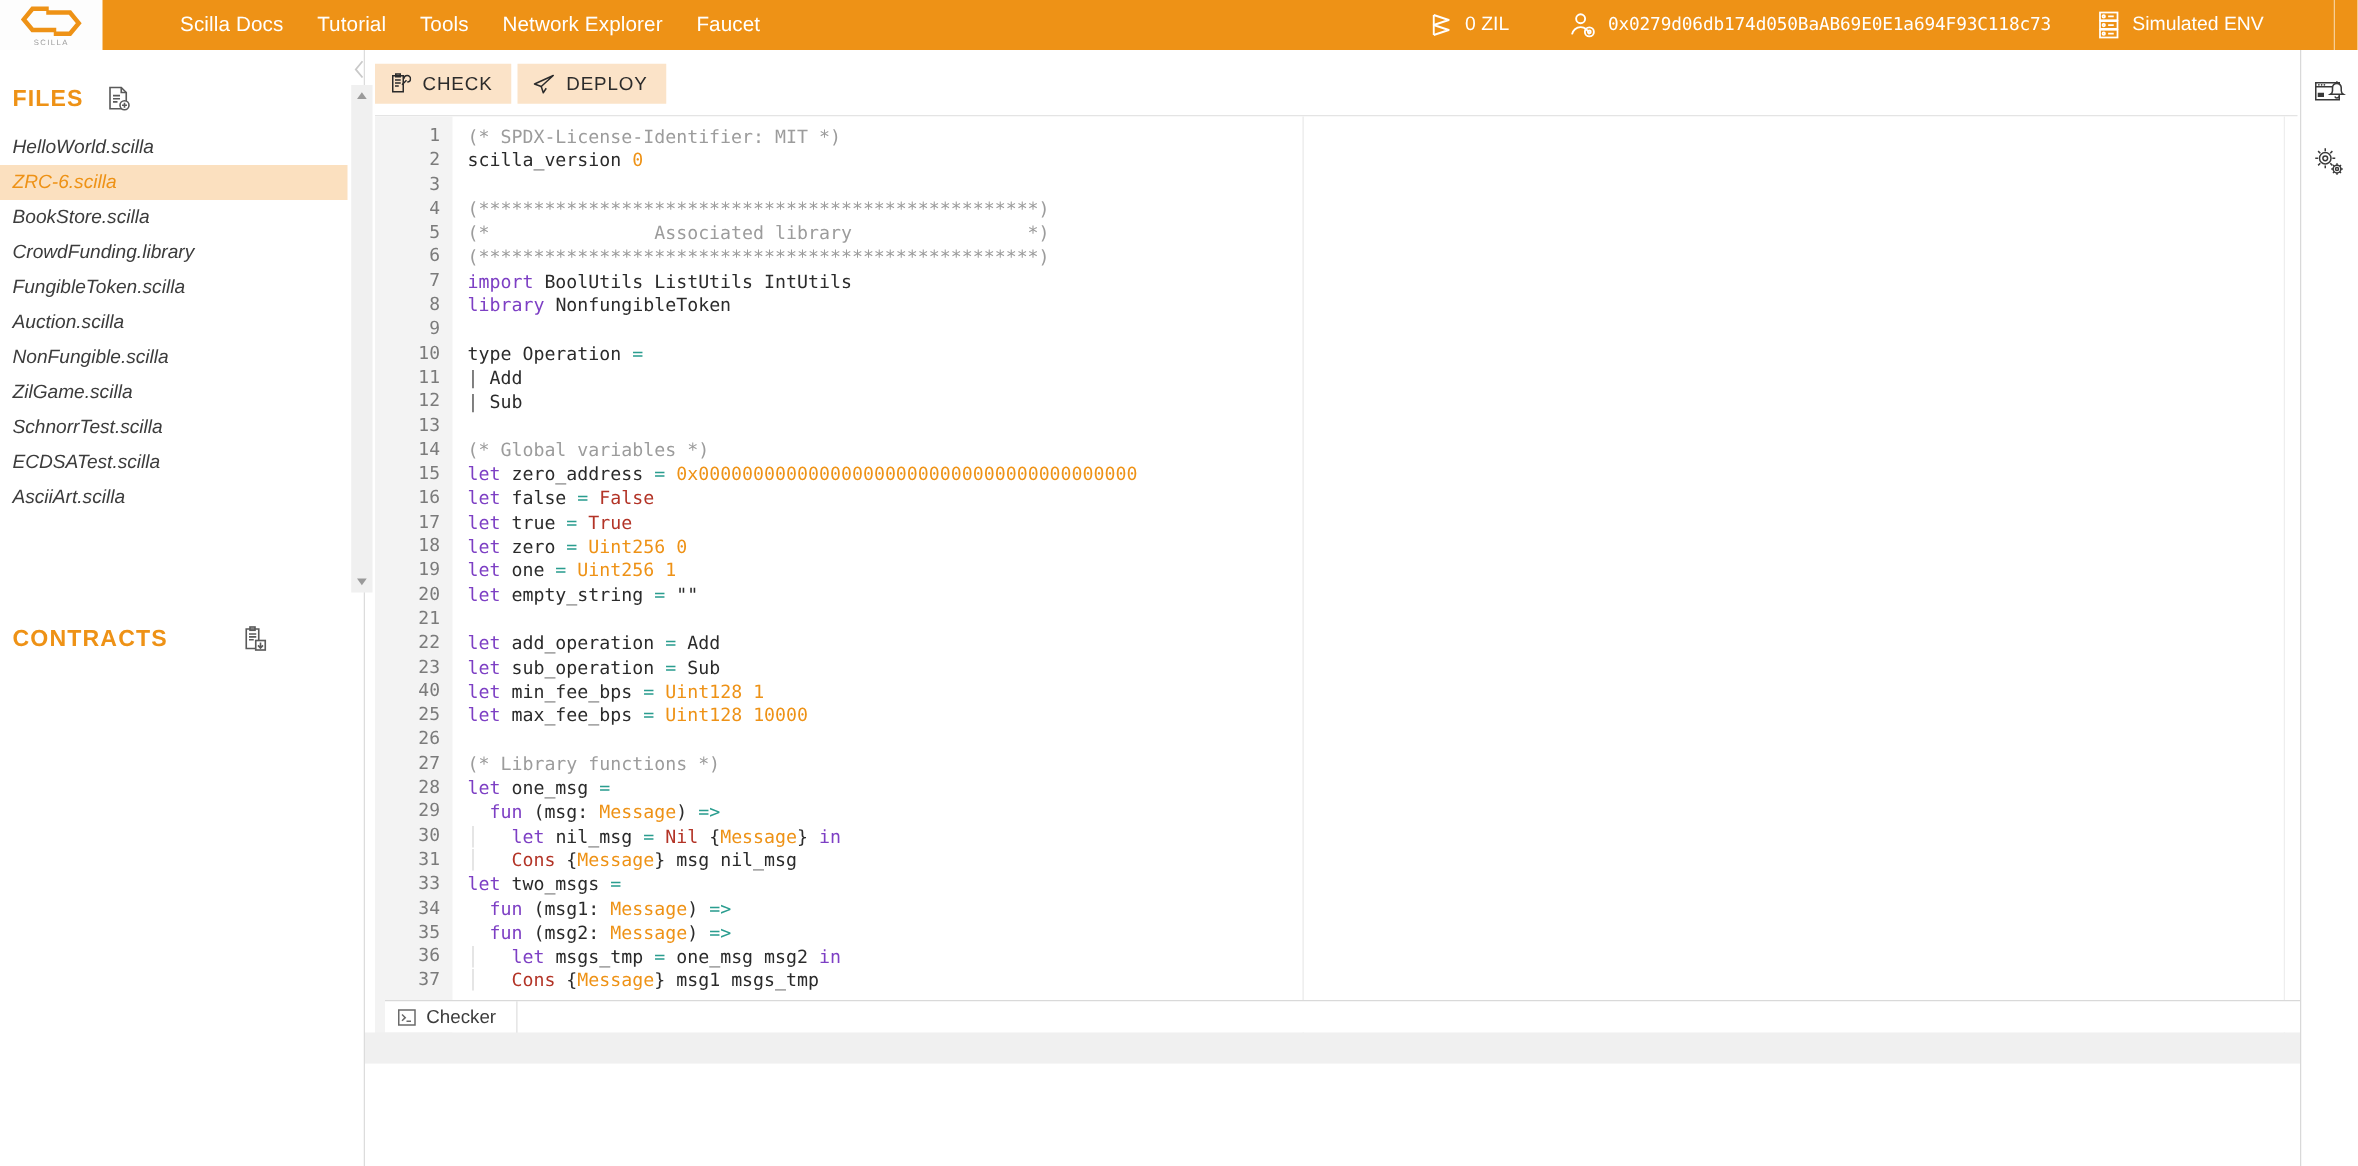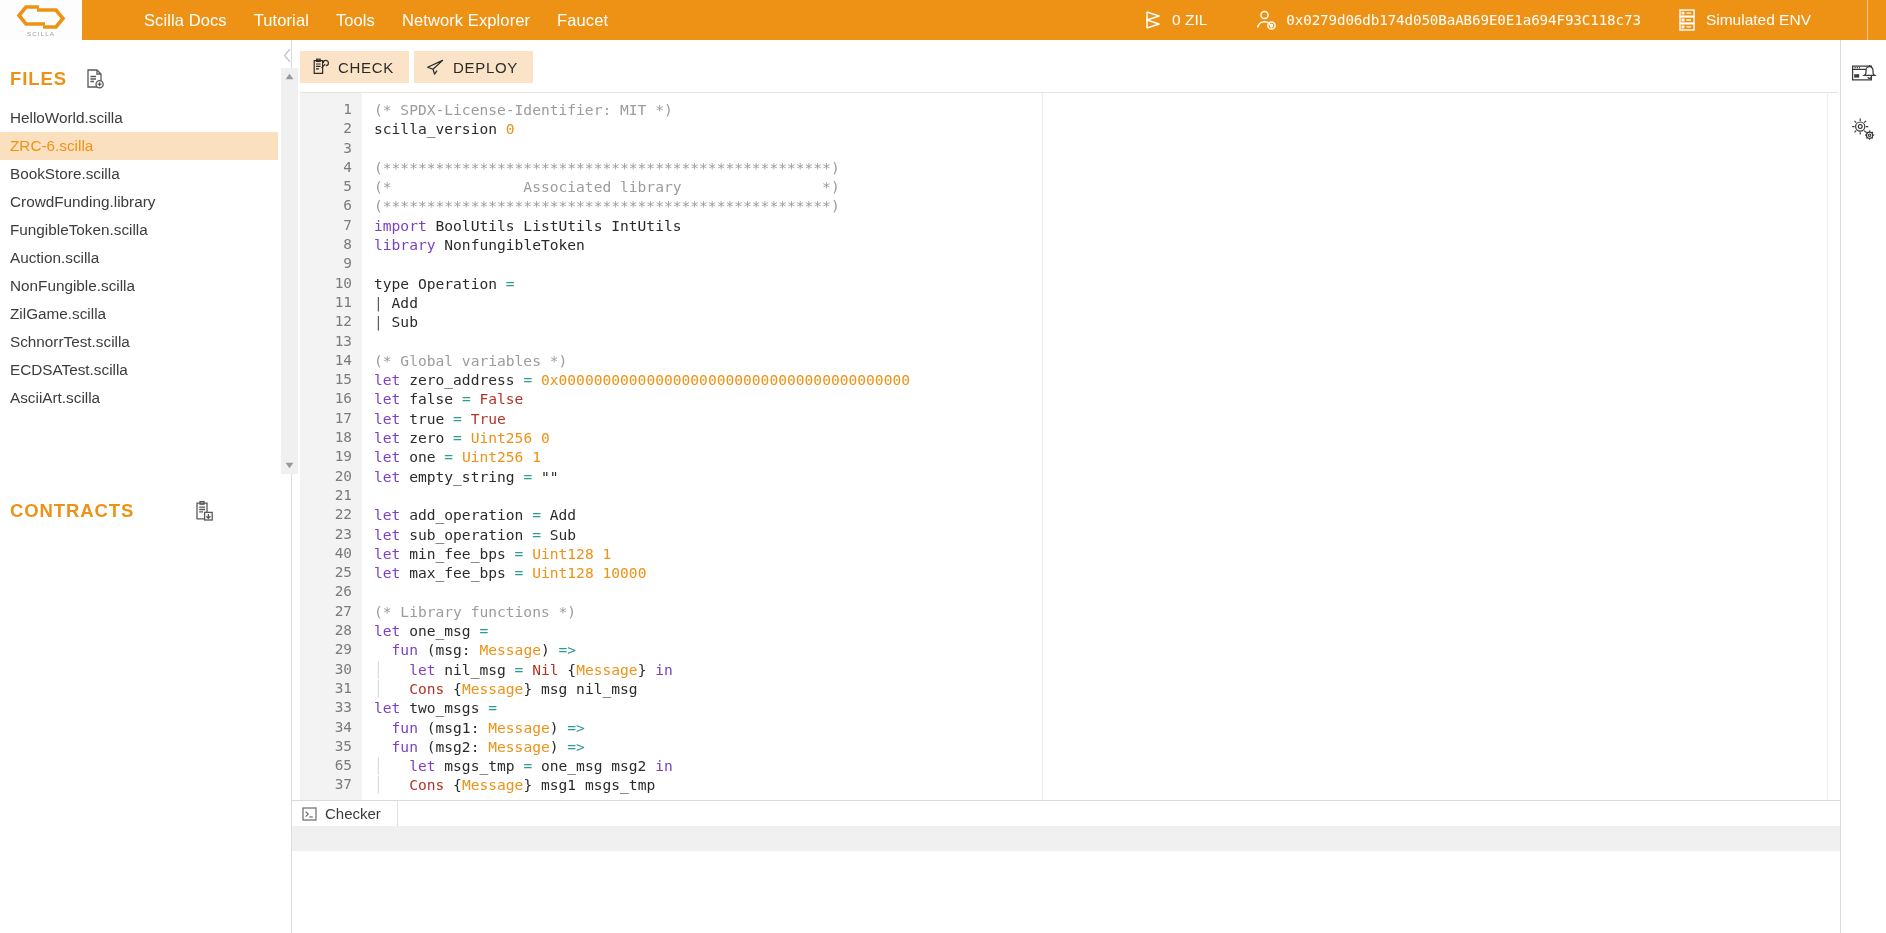--- a/index.html
+++ b/index.html
@@ -93,20 +93,21 @@
   }
   .file-list { margin-top: 8px; }
   .file-item {
     height: 28px;
     line-height: 28px;
     padding-left: 10px;
     font-size: 15.3px;
     color: #3c3c3c;
     cursor: pointer;
     white-space: nowrap;
+    font-style: italic;
   }
   .file-item.active {
     background: #fbe0bf;
     color: #ee9216;
   }
 
   .contracts-head { margin-top: 82px; gap: 43px; }
   .contracts-head .panel-icon { margin-left: 16px; }
 
   
@@ -229,21 +230,21 @@
   }
   .ed-hthumb {
     position: absolute; left: 0; top: 0;
     height: 5px; width: 740px;
     background: #dedede;
   }
 
   
   .checker-bar {
     position: absolute;
-    left: 292px; top: 800px;
+    left: 308px; top: 800px;
     width: 1548px; height: 26px;
     background: #ffffff;
     border-top: 1px solid #d9d9d9;
     display: flex; align-items: center;
   }
   .checker-tab {
     display: flex; align-items: center;
     height: 26px;
     padding: 0 16px 0 10px;
     cursor: pointer;
@@ -495,21 +496,21 @@
         <div class="cl"><span class="ln">25</span><span class="src"><span class="t-kw">let</span><span> max_fee_bps </span><span class="t-op">=</span><span> </span><span class="t-typ">Uint128</span><span> </span><span class="t-num">10000</span></span></div>
         <div class="cl"><span class="ln">26</span><span class="src"></span></div>
         <div class="cl"><span class="ln">27</span><span class="src"><span class="t-com">(* Library functions *)</span></span></div>
         <div class="cl"><span class="ln">28</span><span class="src"><span class="t-kw">let</span><span> one_msg </span><span class="t-op">=</span></span></div>
         <div class="cl"><span class="ln">29</span><span class="src"><span>  </span><span class="t-kw">fun</span><span> (msg: </span><span class="t-typ">Message</span><span>) </span><span class="t-op">=&gt;</span></span></div>
         <div class="cl"><span class="ln">30</span><span class="src"><span class="t-ind">│ </span><span>  </span><span class="t-kw">let</span><span> nil_msg </span><span class="t-op">=</span><span> </span><span class="t-ctor">Nil</span><span> {</span><span class="t-typ">Message</span><span>} </span><span class="t-kw">in</span></span></div>
         <div class="cl"><span class="ln">31</span><span class="src"><span class="t-ind">│ </span><span>  </span><span class="t-ctor">Cons</span><span> {</span><span class="t-typ">Message</span><span>} msg nil_msg</span></span></div>
         <div class="cl"><span class="ln">33</span><span class="src"><span class="t-kw">let</span><span> two_msgs </span><span class="t-op">=</span></span></div>
         <div class="cl"><span class="ln">34</span><span class="src"><span>  </span><span class="t-kw">fun</span><span> (msg1: </span><span class="t-typ">Message</span><span>) </span><span class="t-op">=&gt;</span></span></div>
         <div class="cl"><span class="ln">35</span><span class="src"><span>  </span><span class="t-kw">fun</span><span> (msg2: </span><span class="t-typ">Message</span><span>) </span><span class="t-op">=&gt;</span></span></div>
-        <div class="cl"><span class="ln">65</span><span class="src"><span class="t-ind">│ </span><span>  </span><span class="t-kw">let</span><span> msgs_tmp </span><span class="t-op">=</span><span> one_msg msg2 </span><span class="t-kw">in</span></span></div>
+        <div class="cl"><span class="ln">36</span><span class="src"><span class="t-ind">│ </span><span>  </span><span class="t-kw">let</span><span> msgs_tmp </span><span class="t-op">=</span><span> one_msg msg2 </span><span class="t-kw">in</span></span></div>
         <div class="cl"><span class="ln">37</span><span class="src"><span class="t-ind">│ </span><span>  </span><span class="t-ctor">Cons</span><span> {</span><span class="t-typ">Message</span><span>} msg1 msgs_tmp</span></span></div>
       </div>
     <div class="ed-vscroll"></div>
     <div class="ed-hscroll">
       <div class="ed-hthumb"></div>
     </div>
   </div>
 </section>
 
 <div class="checker-bar">

